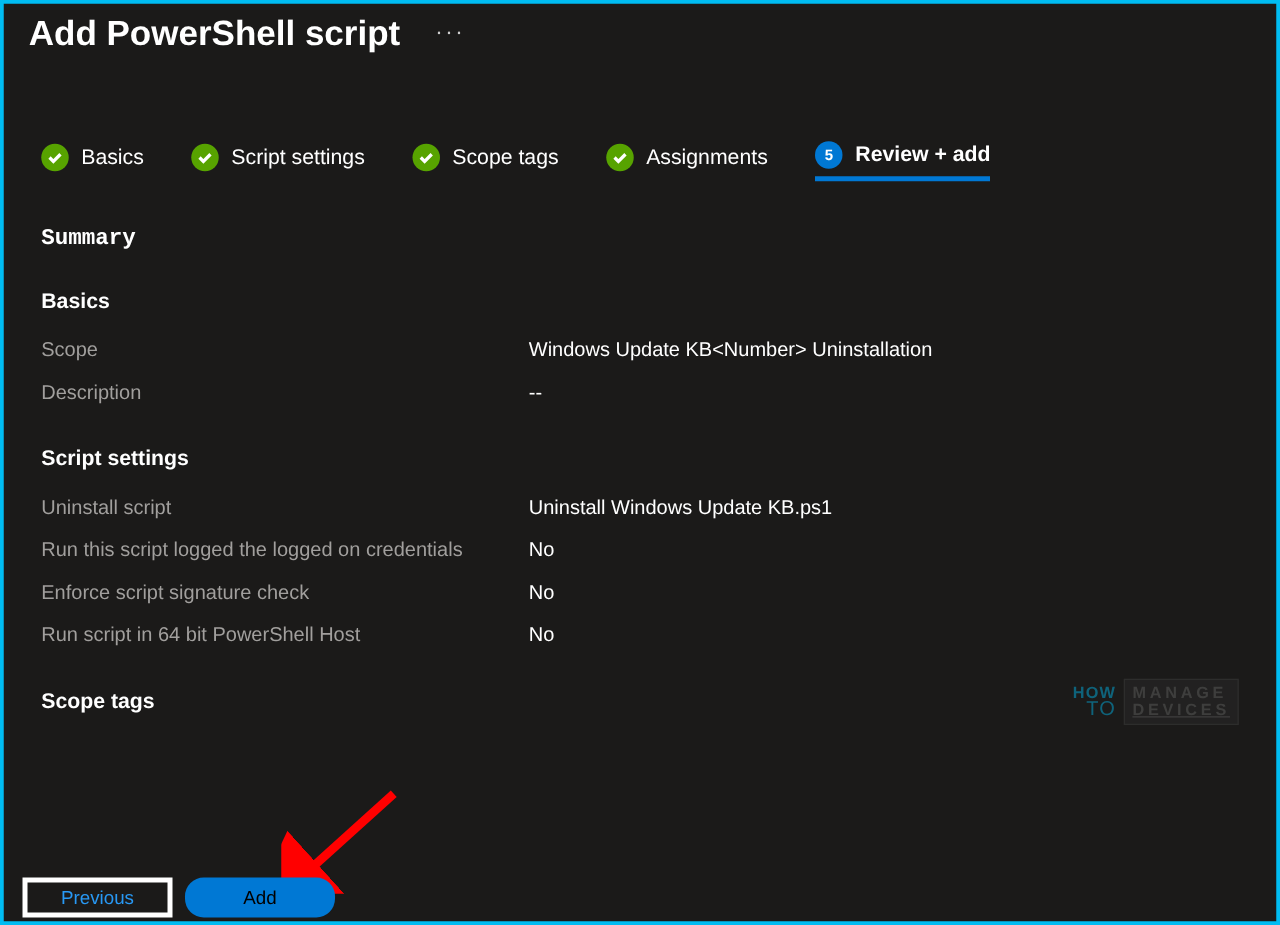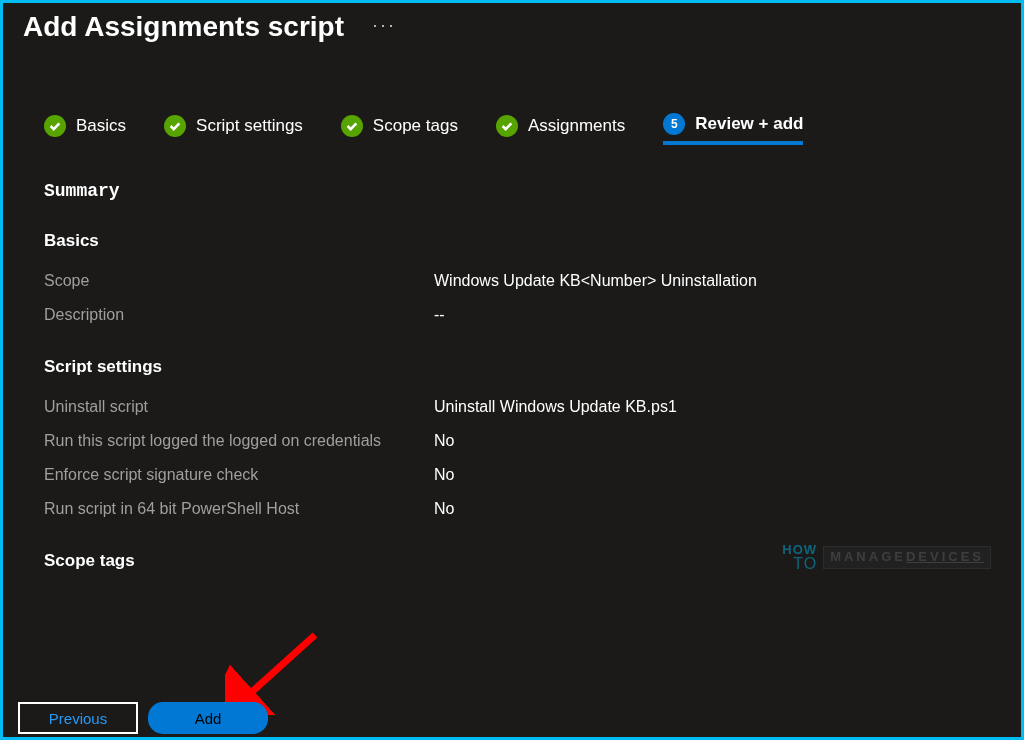--- a/index.html
+++ b/index.html
@@ -25,21 +25,20 @@
     color: #ffffff;
   }
   .ellipsis {
     font-size: 18px;
     color: #cccccc;
     letter-spacing: 2px;
     margin-top: -4px;
   }
   .content {
     padding: 70px 30px 0 30px;
-    margin-left: 11px;
   }
   .steps {
     display: flex;
     gap: 38px;
     align-items: center;
     margin-bottom: 36px;
     flex-wrap: nowrap;
   }
   .step {
     display: flex;
@@ -120,21 +119,21 @@
     min-width: 120px;
     font-size: 15px;
     border: none;
     cursor: pointer;
     display: flex;
     align-items: center;
     justify-content: center;
   }
   .btn-secondary {
     background: #1b1a19;
-    border: 2px solid #ffffff;
+    border: 4px solid #ffffff;
     color: #2899f5;
     text-align: center;
   }
   .btn-primary {
     background: #0078d4;
     color: #000000;
     font-weight: 500;
     border-radius: 15px;
   }
   .arrow-annotation {
@@ -158,31 +157,31 @@
     align-items: flex-end;
     line-height: 1;
   }
   .wm-how { color: #00bcf2; font-size: 13px; font-weight: 800; letter-spacing: 1px; }
   .wm-to { color: #00bcf2; font-size: 16px; font-weight: 400; letter-spacing: 1px; }
   .wm-right {
     background: #2b2b2b;
     border: 1px solid #444;
     padding: 3px 6px;
     display: flex;
-    flex-direction: row;
+    flex-direction: column;
     line-height: 1.1;
   }
   .wm-manage { color: #6a6a6a; font-size: 13px; font-weight: 800; letter-spacing: 3px; }
   .wm-devices { color: #6a6a6a; font-size: 13px; font-weight: 800; letter-spacing: 3px; text-decoration: underline; }
 </style>
 </head>
 <body>
 
 <div class="header">
-  <h1 class="page-title">Add Assignments script</h1>
+  <h1 class="page-title">Add PowerShell script</h1>
   <span class="ellipsis">···</span>
 </div>
 
 <div class="content">
 
   <div class="steps">
     <div class="step">
       <span class="step-icon done">
         <svg viewBox="0 0 16 16">
             <polyline points="3,8 6.5,11.5 13,5"></polyline>

